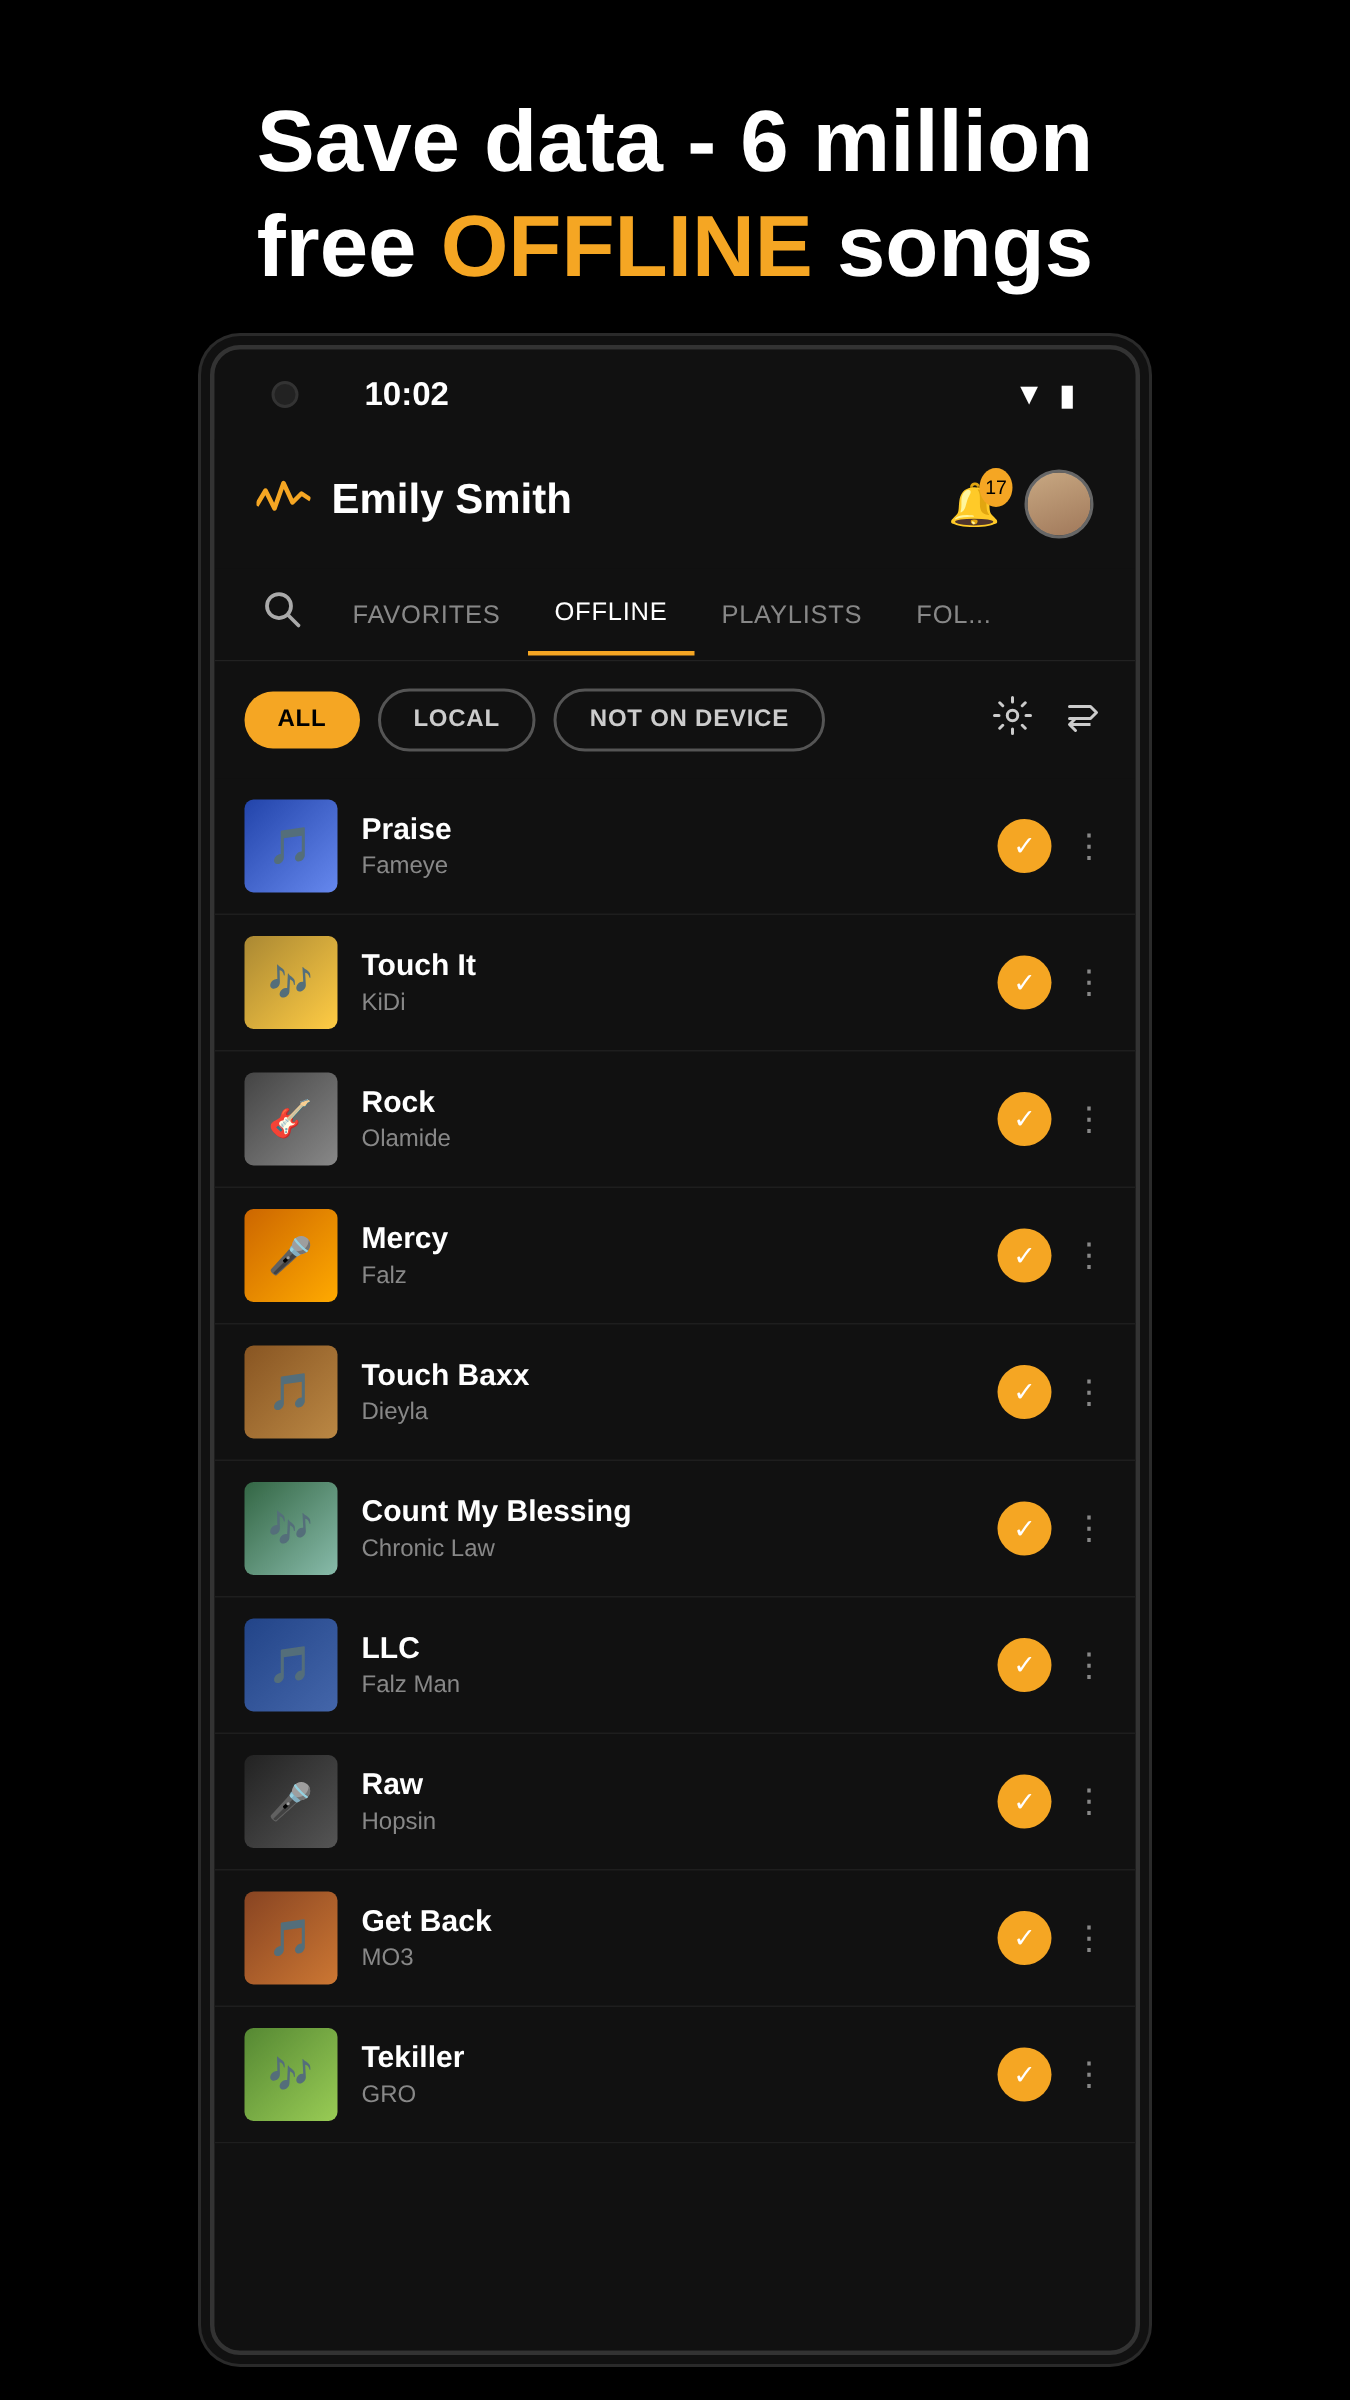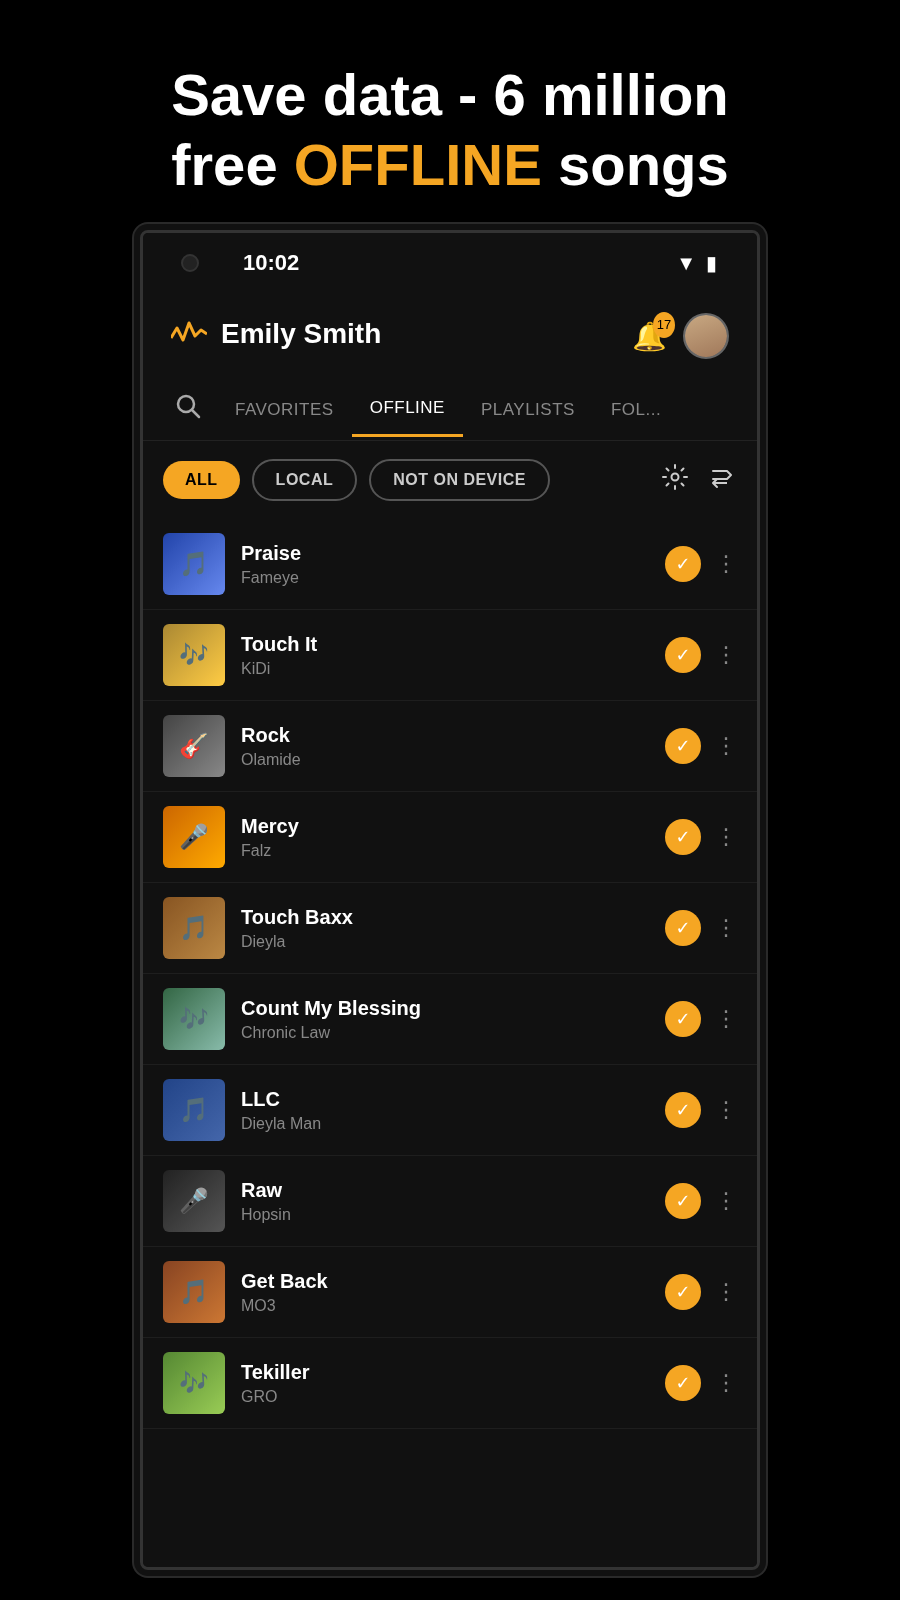--- a/index.html
+++ b/index.html
@@ -34,21 +34,21 @@
       left: 50%;
       transform: translateX(-50%);
       width: 620px;
       height: 1340px;
     }
 
     .phone-frame {
       width: 100%;
       height: 100%;
       background: #1a1a1a;
-      border-radius: 8px;
+      border-radius: 20px;
       border: 3px solid #333;
       overflow: hidden;
       position: relative;
       box-shadow: 0 0 0 6px #111, 0 0 0 8px #2a2a2a;
     }
 
     
     .status-bar {
       background: #111;
       height: 60px;
@@ -491,21 +491,21 @@
         <div class="check-circle">✓</div>
         <span class="more-icon">⋮</span>
       </div>
     </div>
           <div class="song-item">
       <div class="song-thumb thumb-llc">
         <div class="thumb-img">🎵</div>
       </div>
       <div class="song-info">
         <div class="song-title">LLC</div>
-        <div class="song-artist">Dieyla Man</div>
+        <div class="song-artist">Falz Man</div>
       </div>
       <div class="song-actions">
         <div class="check-circle">✓</div>
         <span class="more-icon">⋮</span>
       </div>
     </div>
           <div class="song-item">
       <div class="song-thumb thumb-raw">
         <div class="thumb-img">🎤</div>
       </div>

